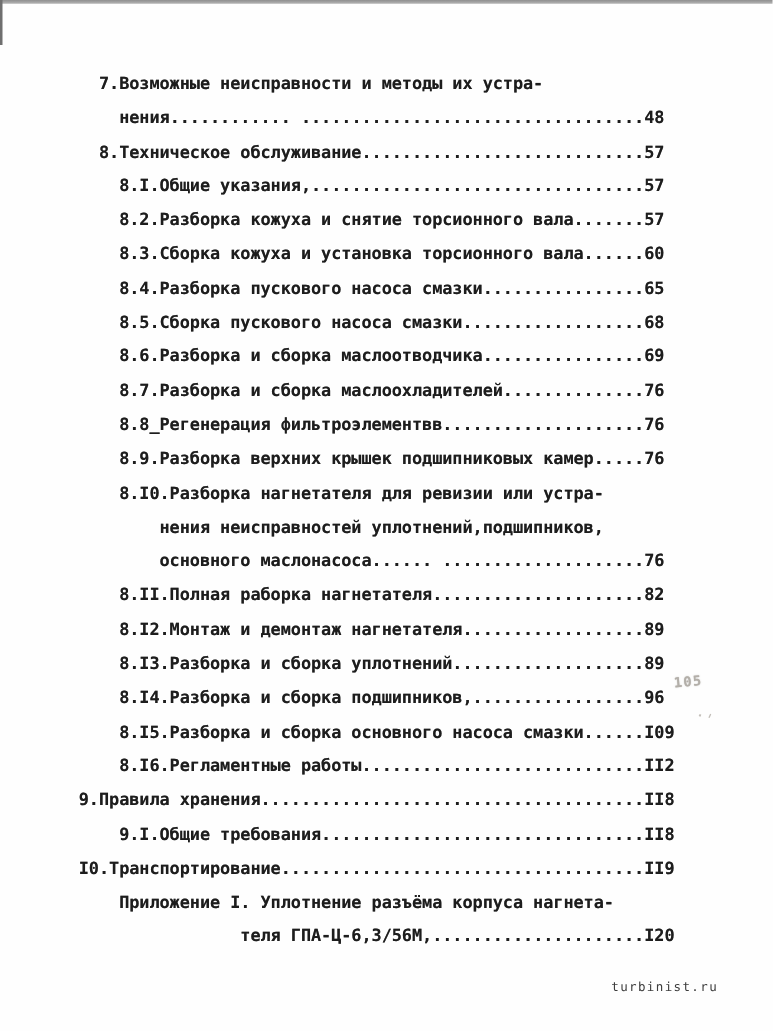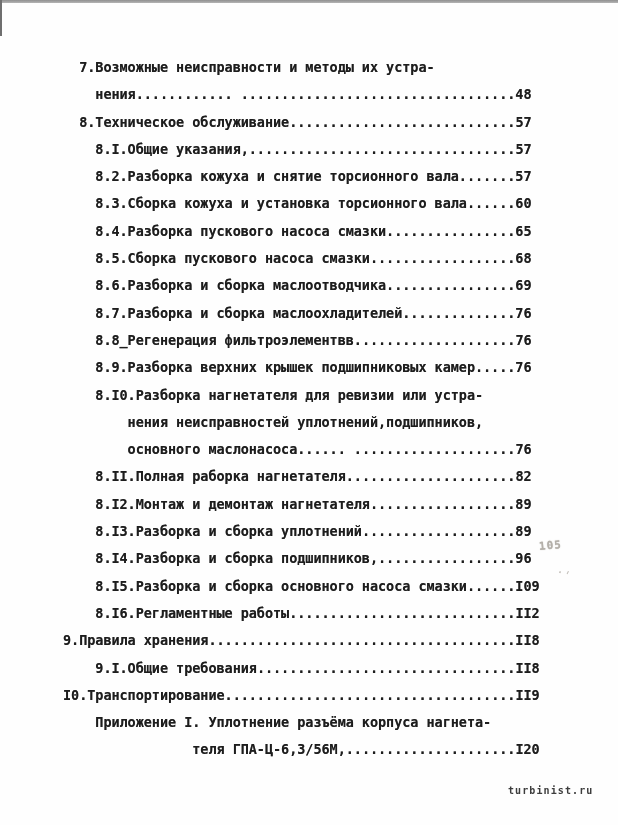--- a/index.html
+++ b/index.html
@@ -37,22 +37,22 @@
     transform:rotate(-5deg);
     letter-spacing:1px;
     text-shadow:0 0 1px rgba(160,155,148,0.7);
   }
   .margin-mark{
     position:absolute;left:556px;top:567px;
     font-size:12px;color:#c2beb8;
     transform:rotate(25deg);
   }
   .watermark{
-    position:absolute;left:508px;top:785px;
-    font-size:10px;font-weight:700;
+    position:absolute;left:489px;top:785px;
+    font-size:10px;font-weight:400;
     letter-spacing:1.1px;
     color:#3d3d3d;
     text-align:center;
   }
 </style>
 </head>
 <body>
 
 <div class="page">
   <div class="scan-edge-top"></div>

